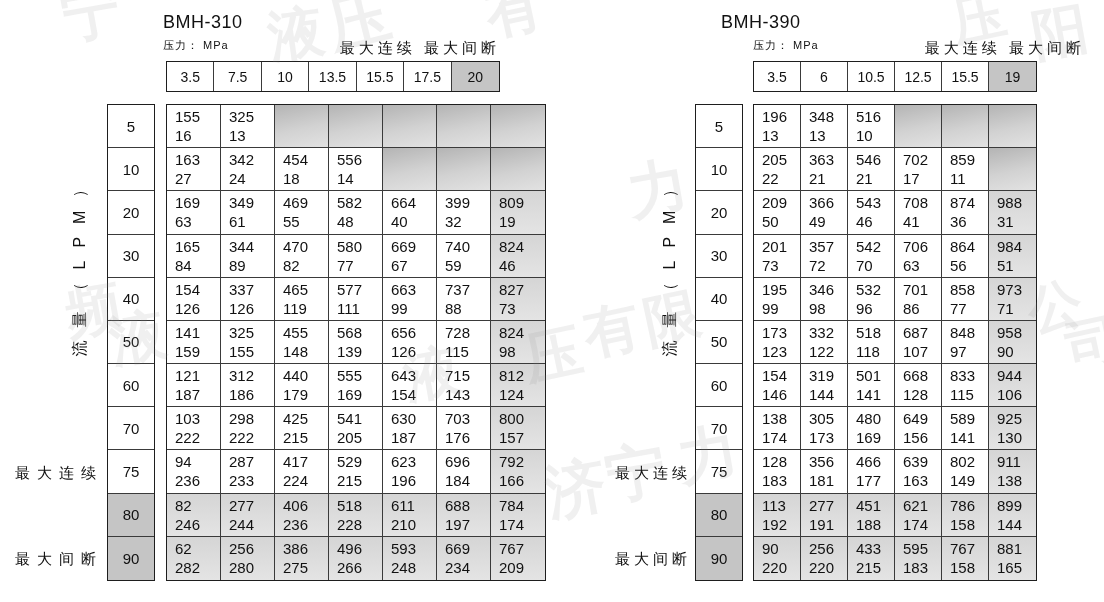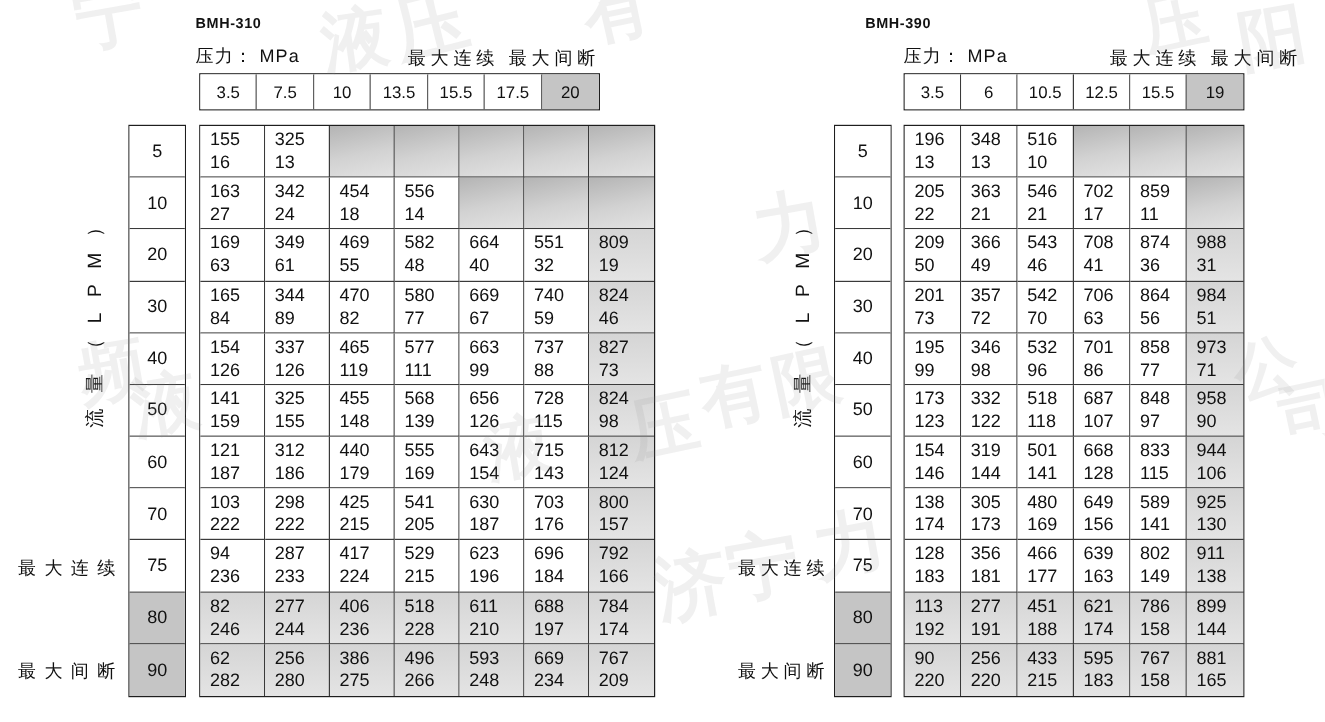--- a/index.html
+++ b/index.html
@@ -6,22 +6,22 @@
   .canvas{
     position:relative;width:1104px;height:602px;background:#ffffff;overflow:hidden;
     font-family:"Liberation Sans","DejaVu Sans",sans-serif;color:#111;
   }
   
   .wm-layer{position:absolute;inset:0;z-index:5;pointer-events:none;}
   .wm-glyph{position:absolute;font-weight:700;color:#8f8f8f;opacity:.13;
     font-family:"DejaVu Sans",sans-serif;line-height:1;}
   
   .abs{position:absolute;}
-  .tb-title{font-size:12px;font-weight:700;letter-spacing:.5px;}
-  .tb-plabel{font-size:15px;letter-spacing:1px;}
+  .tb-title{font-size:18px;font-weight:400;letter-spacing:.5px;}
+  .tb-plabel{font-size:11px;letter-spacing:1px;}
   .tb-maxlabels{font-size:15px;letter-spacing:4px;text-align:right;white-space:nowrap;}
   .hrow{display:grid;border:1.5px solid #1e1e1e;background:#fff;box-sizing:border-box;}
   .hcell{border-right:1px solid #3a3a3a;display:flex;align-items:center;justify-content:center;
     font-size:14px;background:#fff;}
   .hcell:last-child{border-right:none;}
   .fcol{display:grid;border:1.5px solid #1e1e1e;background:#fff;box-sizing:border-box;}
   .fcell{border-bottom:1px solid #3a3a3a;display:flex;align-items:center;justify-content:center;
     font-size:15px;background:#fff;}
   .fcell:last-child{border-bottom:none;}
   .dgrid{display:grid;border:1.5px solid #1e1e1e;background:#fff;box-sizing:border-box;}
@@ -115,21 +115,21 @@
         </div>
         <div class="dcell">
           <div>582</div>
           <div>48</div>
         </div>
         <div class="dcell">
           <div>664</div>
           <div>40</div>
         </div>
         <div class="dcell">
-          <div>551</div>
+          <div>399</div>
           <div>32</div>
         </div>
         <div class="dcell endc soft">
           <div>809</div>
           <div>19</div>
         </div>
         <div class="dcell">
           <div>165</div>
           <div>84</div>
         </div>

